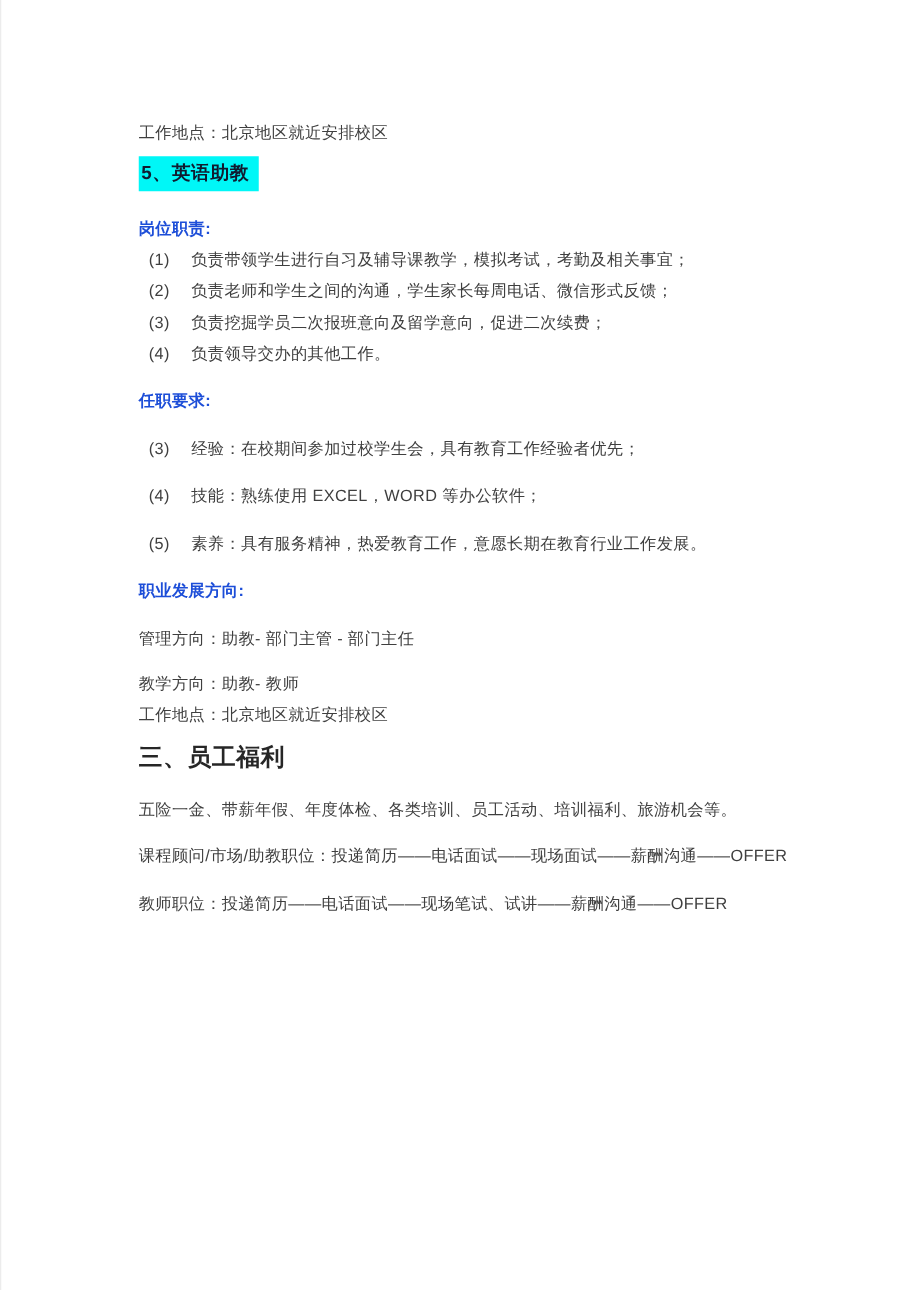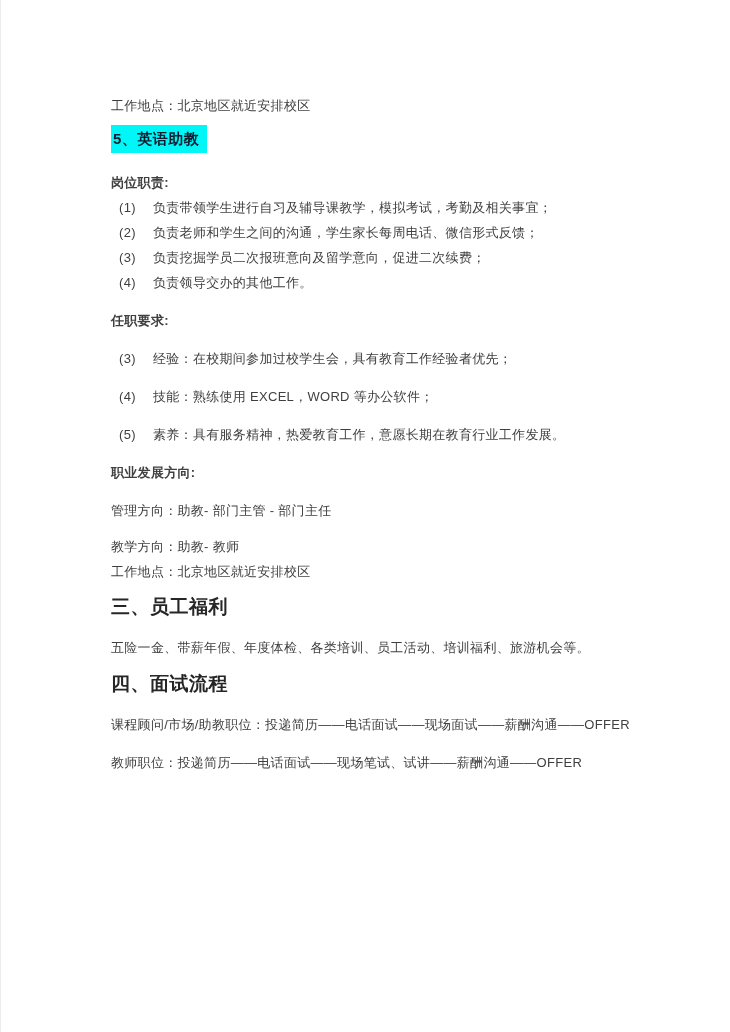--- a/index.html
+++ b/index.html
@@ -17,21 +17,21 @@
     padding: 96px 28px 0 110px;
   }
   p {
     font-size: 13px;
     line-height: 19px;
     color: #3f3f3f;
     letter-spacing: 0.3px;
   }
   .bold-sub {
     font-weight: bold;
-    color: #404040;
+    color: #1d4ed8;
   }
   .mt-std   { margin-top: 19px; }
   .mt-item  { margin-top: 6px; }
   .mt-sm    { margin-top: 17px; }
   .mt-md    { margin-top: 18px; }
   .highlight-wrap { margin-top: 10px; }
   .sec-title-highlight {
     display: inline-block;
     font-size: 15px;
     line-height: 16px;
@@ -99,20 +99,19 @@
     <p class="mt-std">管理方向：助教- 部门主管 - 部门主任</p>
 
     <p class="mt-sm">教学方向：助教- 教师</p>
 
     <p class="mt-item">工作地点：北京地区就近安排校区</p>
 
     <div class="big-heading h3-mt">三、员工福利</div>
 
     <p class="mt-md">五险一金、带薪年假、年度体检、各类培训、员工活动、培训福利、旅游机会等。</p>
 
-    <div class="big-heading h4-mt">四、面试流程</div>
 
     <p class="mt-md">课程顾问/市场/助教职位：投递简历——电话面试——现场面试——薪酬沟通——OFFER</p>
 
     <p class="mt-std">教师职位：投递简历——电话面试——现场笔试、试讲——薪酬沟通——OFFER</p>
 
   </div>
 </div>
 
 </body></html>

